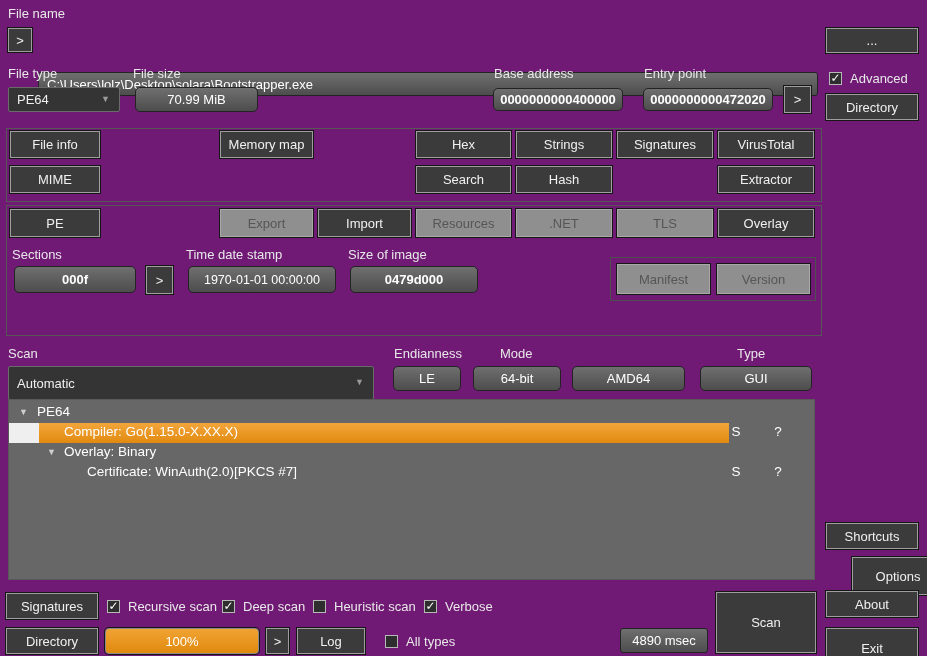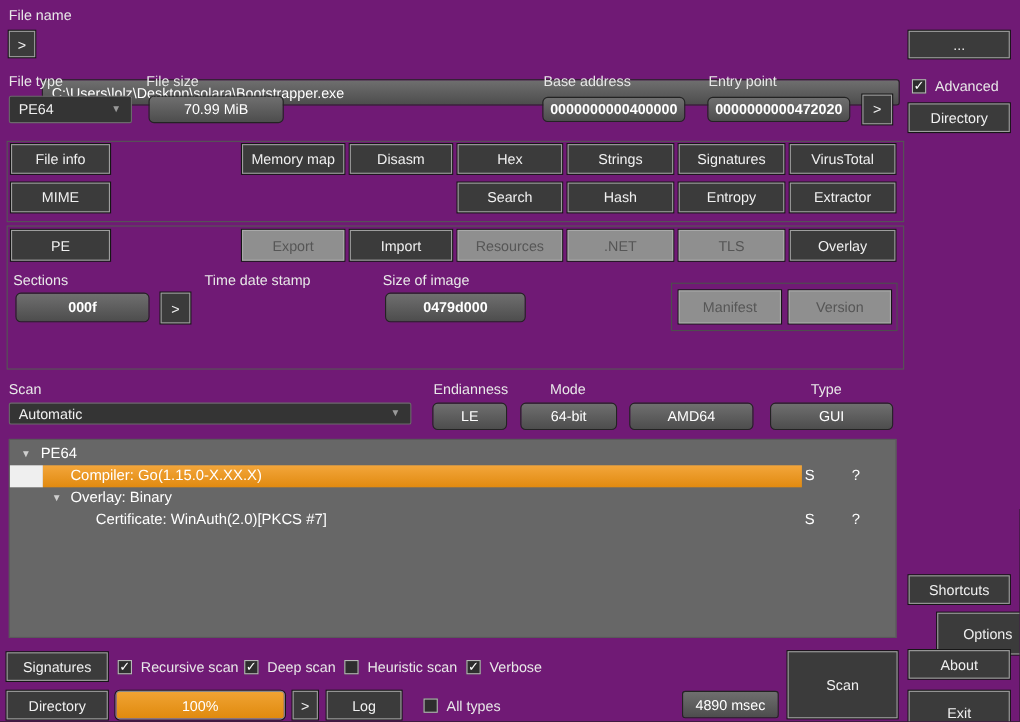--- a/index.html
+++ b/index.html
@@ -89,54 +89,53 @@
     <span class="cb">
         <span class="mark">✓</span>
       </span>
     <span>Advanced</span>
   </div>
   <div class="btn" style="left:826px;top:94px;width:92px;height:26px;">Directory</div>
 
   <div class="frame" style="left:6px;top:128px;width:816px;height:74px;"></div>
   <div class="btn" style="left:10px;top:131px;width:90px;height:27px;">File info</div>
   <div class="btn" style="left:220px;top:131px;width:93px;height:27px;">Memory map</div>
-  <div class="btn" style="left:318px;top:131px;width:93px;height:27px;">Disasm</div>
   <div class="btn" style="left:416px;top:131px;width:95px;height:27px;">Hex</div>
   <div class="btn" style="left:516px;top:131px;width:96px;height:27px;">Strings</div>
   <div class="btn" style="left:617px;top:131px;width:96px;height:27px;">Signatures</div>
   <div class="btn" style="left:718px;top:131px;width:96px;height:27px;">VirusTotal</div>
   <div class="btn" style="left:10px;top:166px;width:90px;height:27px;">MIME</div>
   <div class="btn" style="left:416px;top:166px;width:95px;height:27px;">Search</div>
   <div class="btn" style="left:516px;top:166px;width:96px;height:27px;">Hash</div>
-  <div class="btn" style="left:617px;top:166px;width:96px;height:27px;">Entropy</div>
   <div class="btn" style="left:718px;top:166px;width:96px;height:27px;">Extractor</div>
 
   <div class="frame" style="left:6px;top:205px;width:816px;height:131px;"></div>
   <div class="btn" style="left:10px;top:209px;width:90px;height:28px;">PE</div>
   <div class="btn disabled" style="left:220px;top:209px;width:93px;height:28px;">Export</div>
   <div class="btn" style="left:318px;top:209px;width:93px;height:28px;">Import</div>
   <div class="btn disabled" style="left:416px;top:209px;width:95px;height:28px;">Resources</div>
   <div class="btn disabled" style="left:516px;top:209px;width:96px;height:28px;">.NET</div>
   <div class="btn disabled" style="left:617px;top:209px;width:96px;height:28px;">TLS</div>
   <div class="btn" style="left:718px;top:209px;width:96px;height:28px;">Overlay</div>
 
   <div class="lbl" style="left:12px;top:247px;">Sections</div>
   <div class="lbl" style="left:186px;top:247px;">Time date stamp</div>
   <div class="lbl" style="left:348px;top:247px;">Size of image</div>
 
   <div class="vfield bold" style="left:14px;top:266px;width:122px;height:27px;">000f</div>
   <div class="btn" style="left:146px;top:266px;width:27px;height:28px;">&gt;</div>
+  <div class="vfield" style="left:188px;top:266px;width:148px;height:27px;font-size:12.5px;">1970-01-01 00:00:00</div>
   <div class="vfield bold" style="left:350px;top:266px;width:128px;height:27px;">0479d000</div>
 
   <div class="frame" style="left:610px;top:257px;width:206px;height:44px;border-color:#4e4e4e;"></div>
   <div class="btn disabled" style="left:617px;top:264px;width:93px;height:30px;">Manifest</div>
   <div class="btn disabled" style="left:717px;top:264px;width:93px;height:30px;">Version</div>
 
   <div class="lbl" style="left:8px;top:346px;">Scan</div>
-  <div class="combo" style="left:8px;top:366px;width:366px;height:20px;">
+  <div class="combo" style="left:8px;top:366px;width:366px;height:34px;">
     <span>Automatic</span>
     <span class="arrow">▼</span>
   </div>
 
   <div class="lbl" style="left:394px;top:346px;">Endianness</div>
   <div class="vfield" style="left:393px;top:366px;width:68px;height:25px;">LE</div>
 
   <div class="lbl" style="left:500px;top:346px;">Mode</div>
   <div class="vfield" style="left:473px;top:366px;width:88px;height:25px;">64-bit</div>
 

